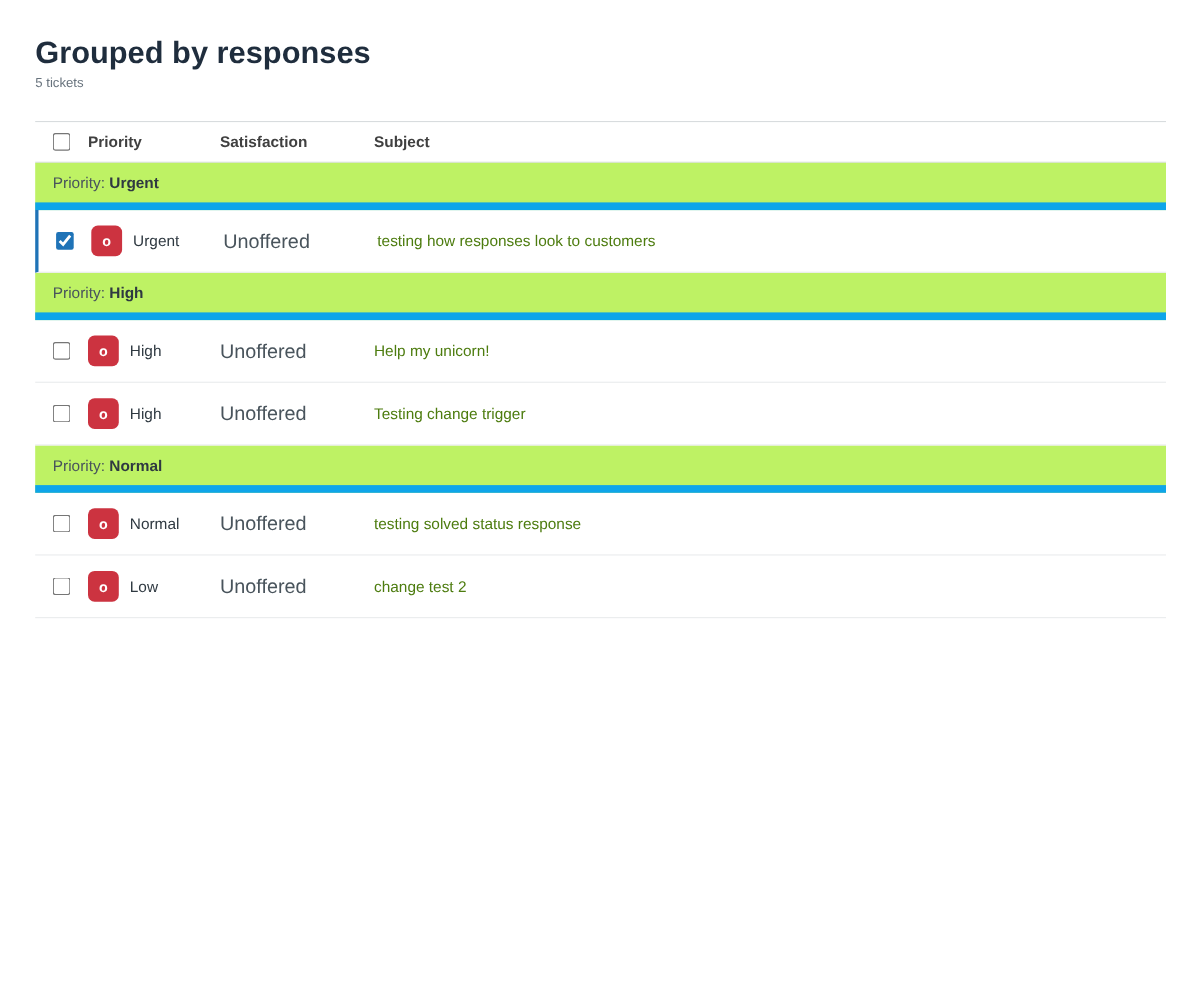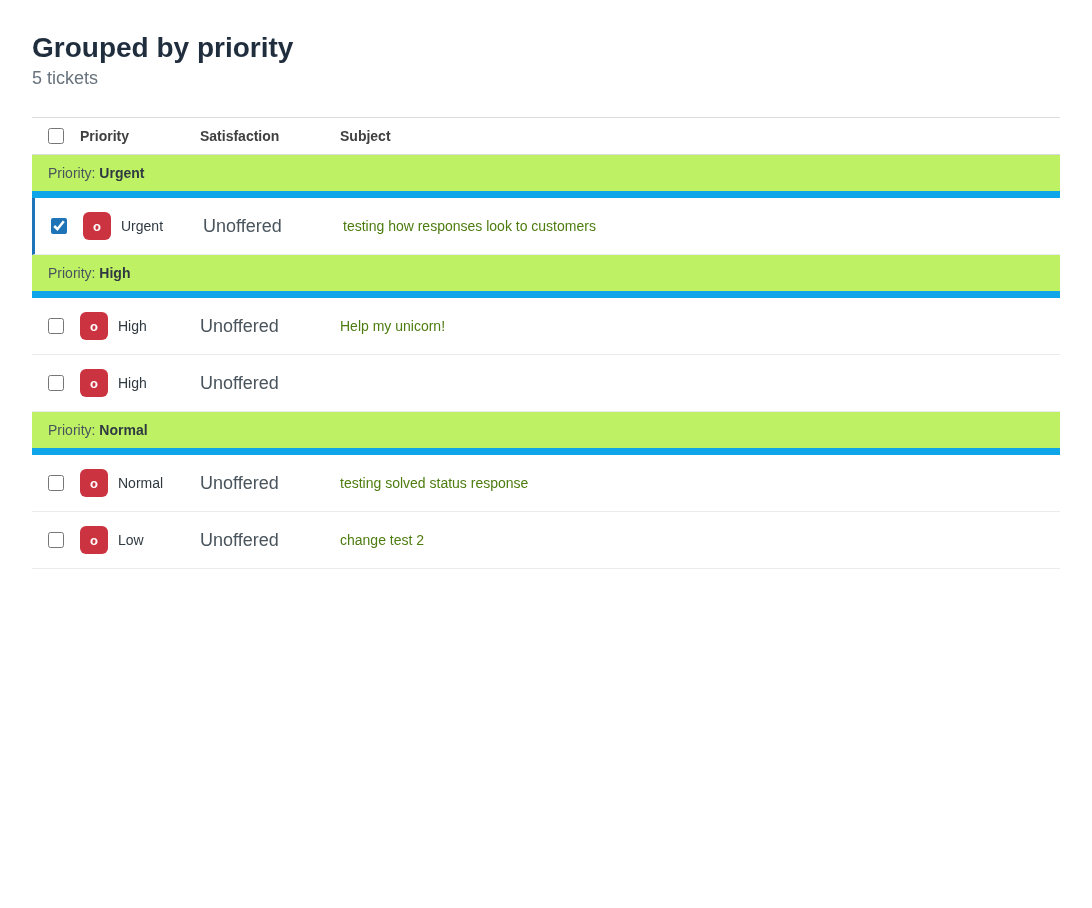--- a/index.html
+++ b/index.html
@@ -21,21 +21,21 @@
     }
 
     .page-title {
       font-size: 28px;
       font-weight: 700;
       color: #1f2d3d;
       margin-bottom: 4px;
     }
 
     .page-subtitle {
-      font-size: 18px;
+      font-size: 12px;
       color: #68737d;
       margin-bottom: 28px;
     }
 
     .table-container {
       width: 100%;
       border-top: 1px solid #d8dcde;
     }
 
     .table-header {
@@ -147,21 +147,21 @@
       height: 16px;
       cursor: pointer;
       accent-color: #1f73b7;
     }
   </style>
 </head>
 <body>
 
 <div class="page-container">
 
-  <h1 class="page-title">Grouped by priority</h1>
+  <h1 class="page-title">Grouped by responses</h1>
   <p class="page-subtitle">5 tickets</p>
 
   <div class="table-container">
 
     <div class="table-header">
       <div class="col-checkbox">
         <input type="checkbox" style="">
       </div>
       <div class="col-priority header-label">Priority</div>
       <div class="col-satisfaction header-label">Satisfaction</div>
@@ -195,20 +195,21 @@
       </div>
         <div class="table-row">
         <div class="col-checkbox">
           <input type="checkbox" style="">
         </div>
         <div class="priority-cell">
           <div class="priority-icon">o</div>
           <span class="priority-text">High</span>
         </div>
         <div class="satisfaction-cell">Unoffered</div>
+        <div class="subject-cell">Testing change trigger</div>
       </div>
         <div class="group-header">Priority: <strong>Normal</strong></div>
         <div class="table-row">
         <div class="col-checkbox">
           <input type="checkbox" style="">
         </div>
         <div class="priority-cell">
           <div class="priority-icon">o</div>
           <span class="priority-text">Normal</span>
         </div>

